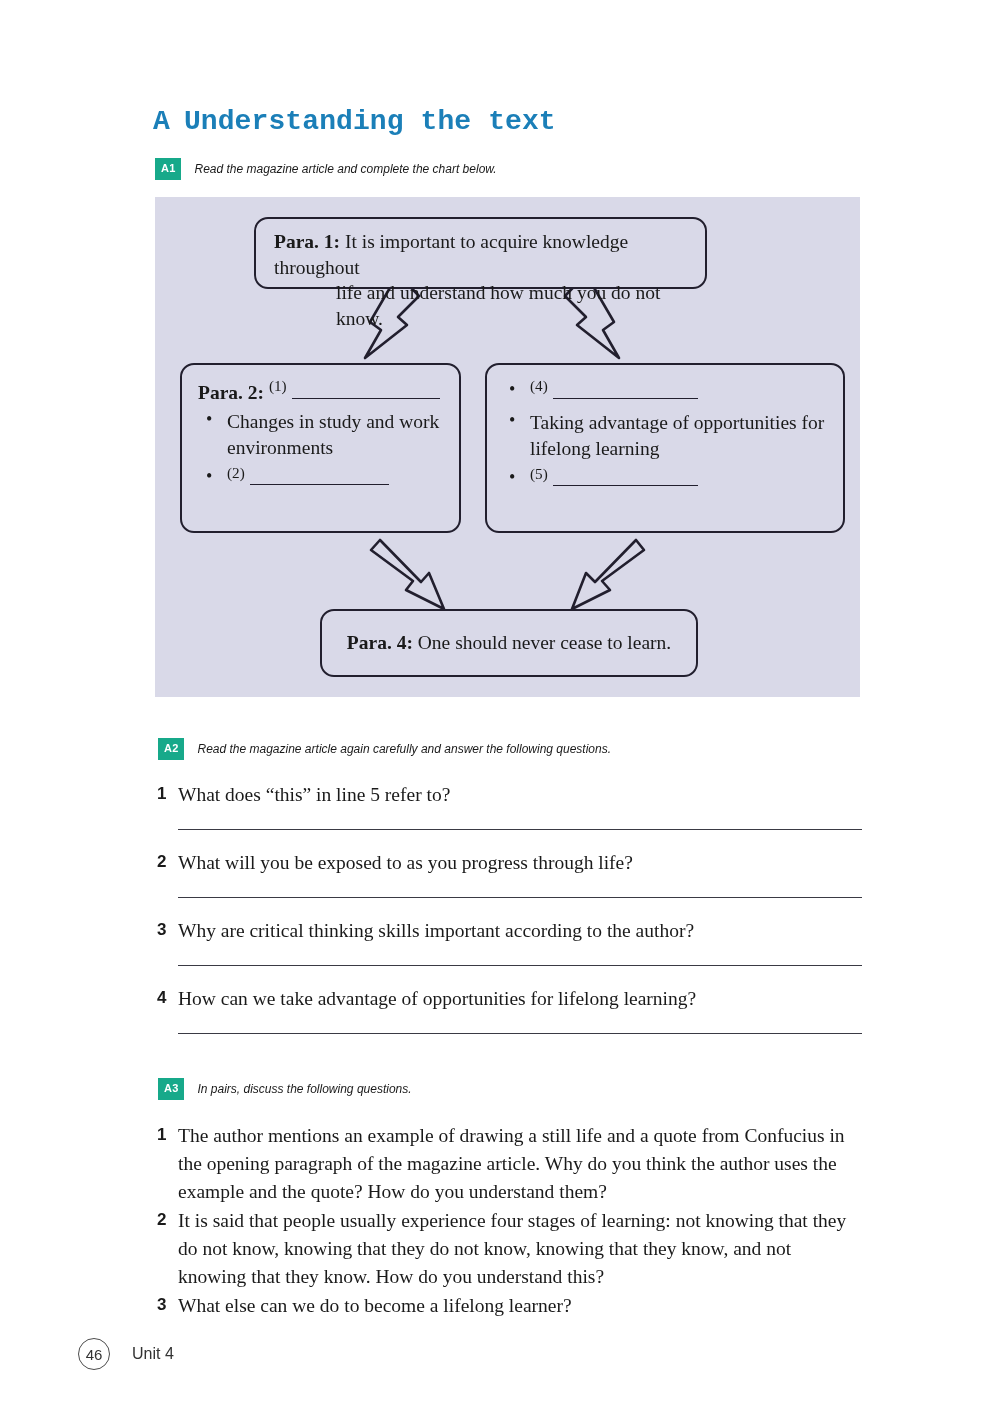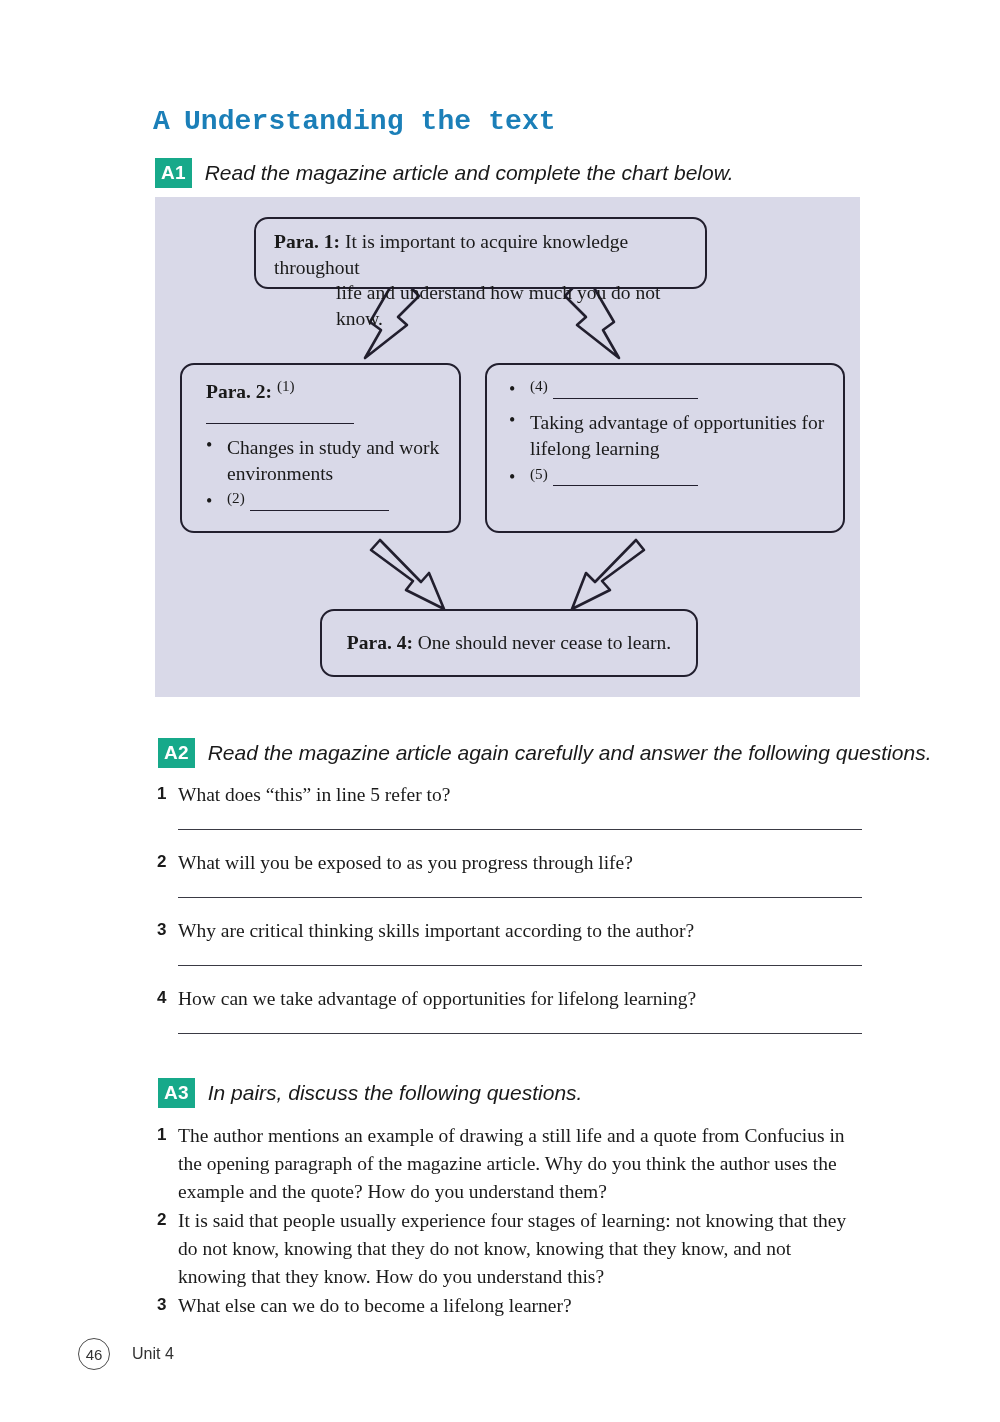--- a/index.html
+++ b/index.html
@@ -36,30 +36,30 @@
     display: flex;
     align-items: center;
     white-space: nowrap;
   }
   .task-badge {
     display: inline-block;
     background: #17a98a;
     color: #ffffff;
     font-family: "Liberation Sans", "DejaVu Sans", sans-serif;
     font-weight: bold;
-    font-size: 19px;
+    font-size: 11px;
     line-height: 1;
     padding: 5px 6px 6px 6px;
     margin-right: 13px;
     letter-spacing: 0.2px;
   }
   .task-text {
     font-family: "Liberation Sans", "DejaVu Sans", sans-serif;
     font-style: italic;
-    font-size: 21px;
+    font-size: 12px;
     color: #1a1a1a;
   }
 
   
   .diagram-panel {
     position: absolute;
     left: 155px;
     top: 197px;
     width: 705px;
     height: 500px;
@@ -106,21 +106,21 @@
     left: 330px; top: 166px; width: 360px; height: 170px;
     padding: 14px 12px 0 14px;
   }
   
   #box-para4 {
     left: 165px; top: 412px; width: 378px; height: 68px;
     padding: 0 12px;
     display: flex; align-items: center; justify-content: center;
   }
 
-  .box-head { margin-bottom: 4px; margin-left: 8px; }
+  .box-head { margin-bottom: 4px; }
   .bul-list { margin: 0; padding: 0; list-style: none; }
   .bul-list li {
     position: relative;
     padding-left: 29px;
     margin-bottom: 5px;
   }
   .bul-list li::before {
     content: "\2022";
     position: absolute;
     left: 8px;

